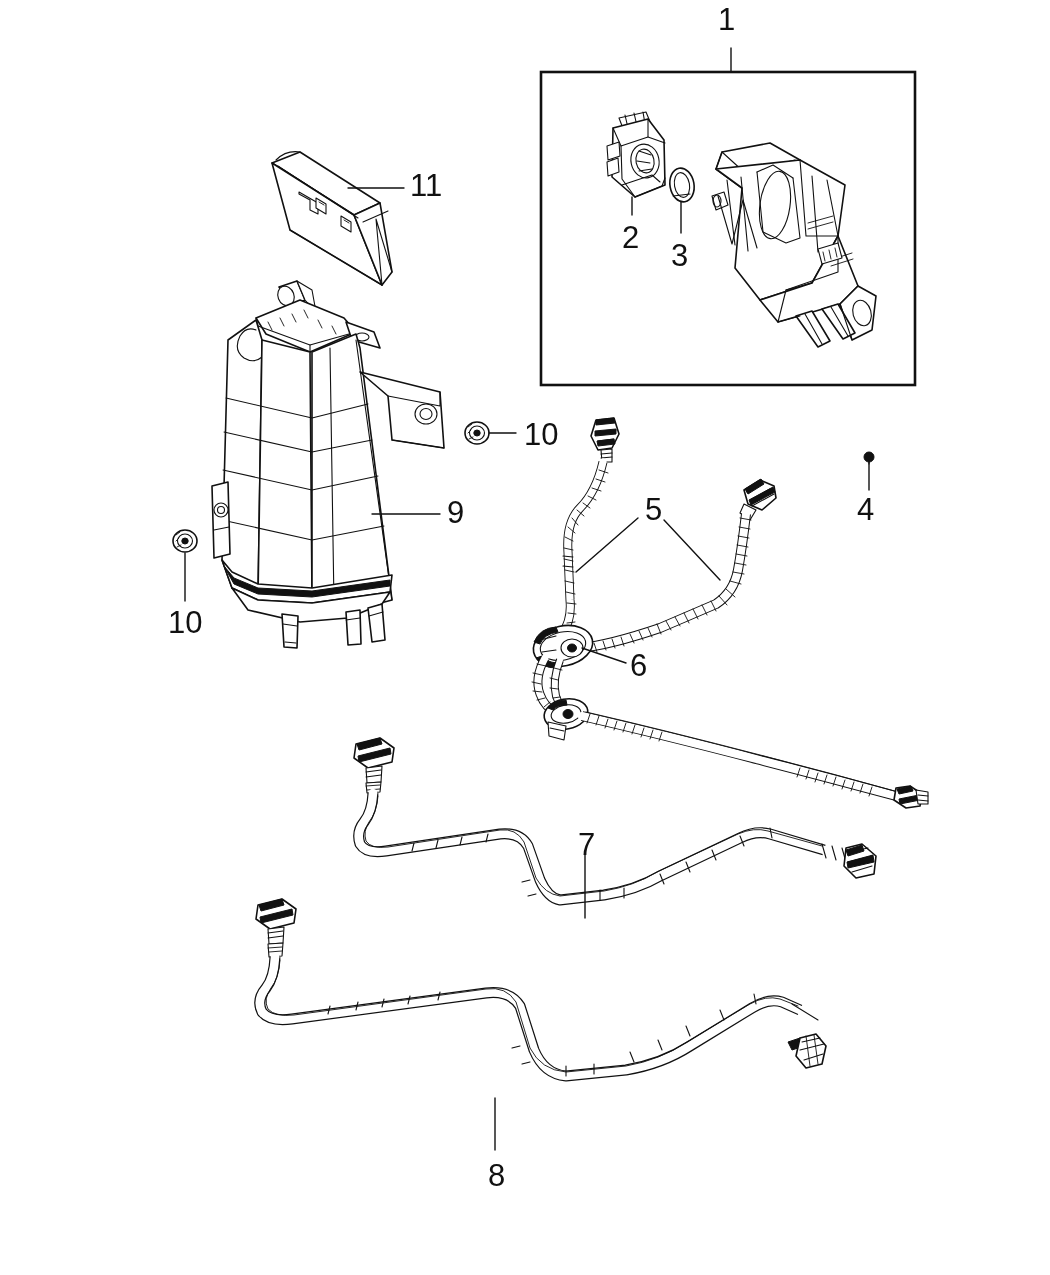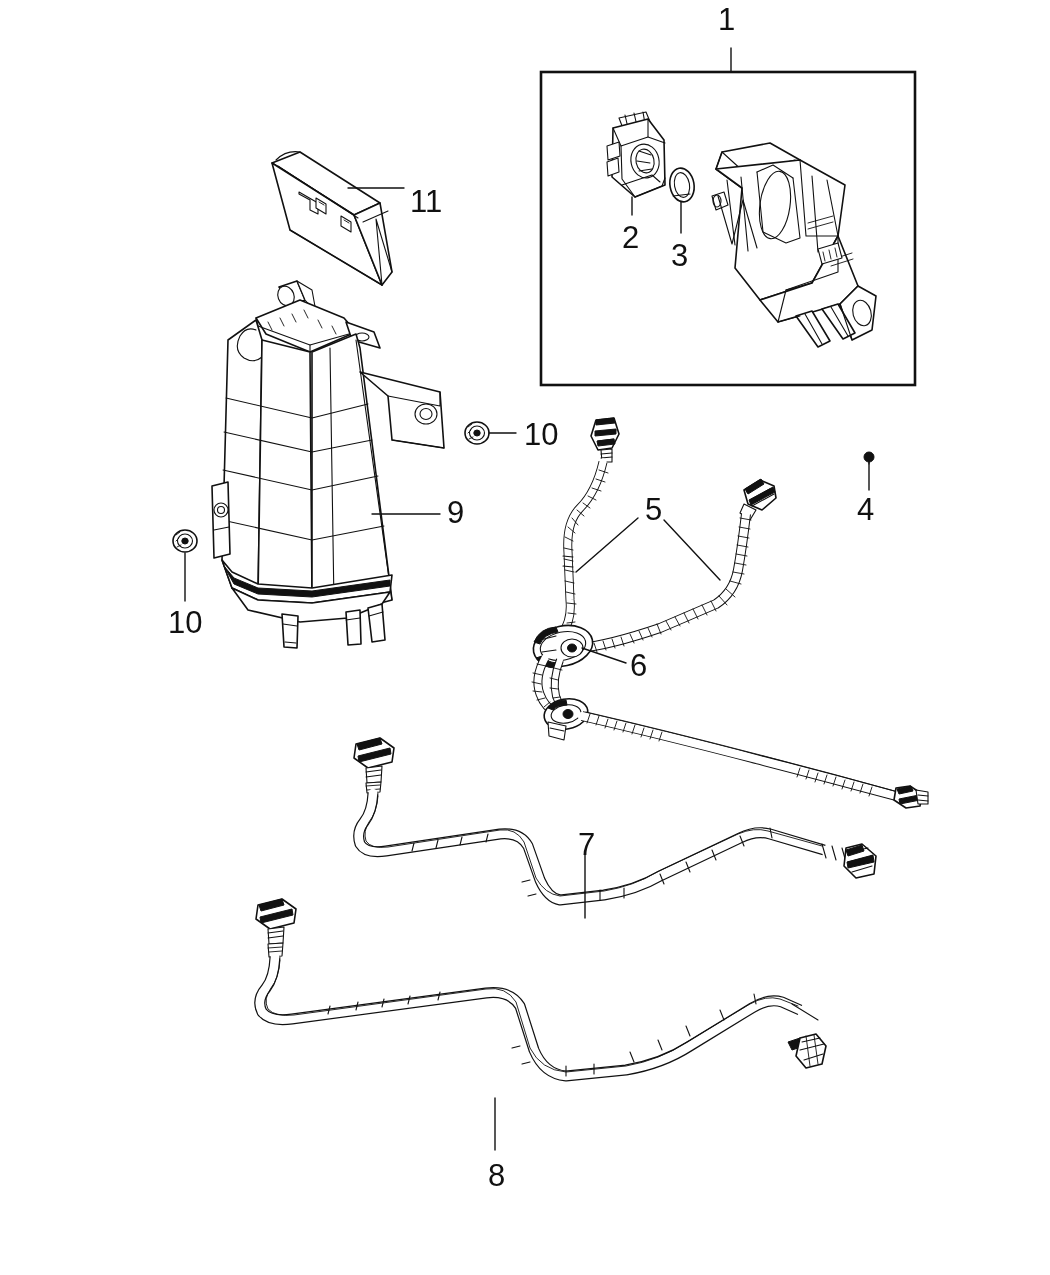--- a/index.html
+++ b/index.html
@@ -425,16 +425,16 @@
   <div class="callout" style="left:718px; top:4px;">1</div>
   <div class="callout" style="left:622px; top:222px;">2</div>
   <div class="callout" style="left:671px; top:240px;">3</div>
   <div class="callout" style="left:857px; top:494px;">4</div>
   <div class="callout" style="left:645px; top:494px;">5</div>
   <div class="callout" style="left:630px; top:650px;">6</div>
   <div class="callout" style="left:578px; top:829px;">7</div>
   <div class="callout" style="left:488px; top:1160px;">8</div>
   <div class="callout" style="left:447px; top:497px;">9</div>
   <div class="callout" style="left:524px; top:419px;">10</div>
-  <div class="callout" style="left:410px; top:186px;">11</div>
+  <div class="callout" style="left:410px; top:170px;">11</div>
   <div class="callout" style="left:168px; top:607px;">10</div>
 
 </div>
 
 </body></html>

